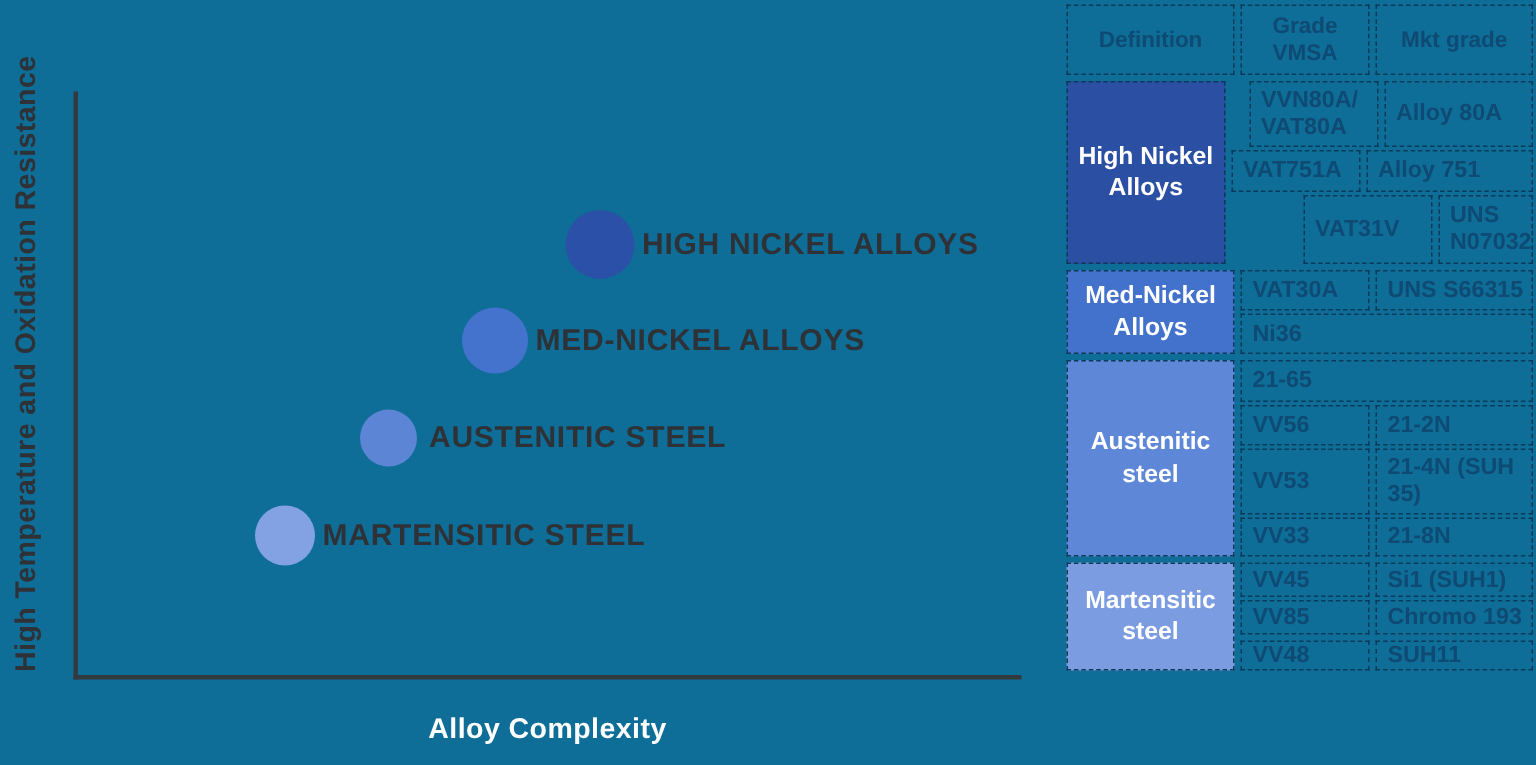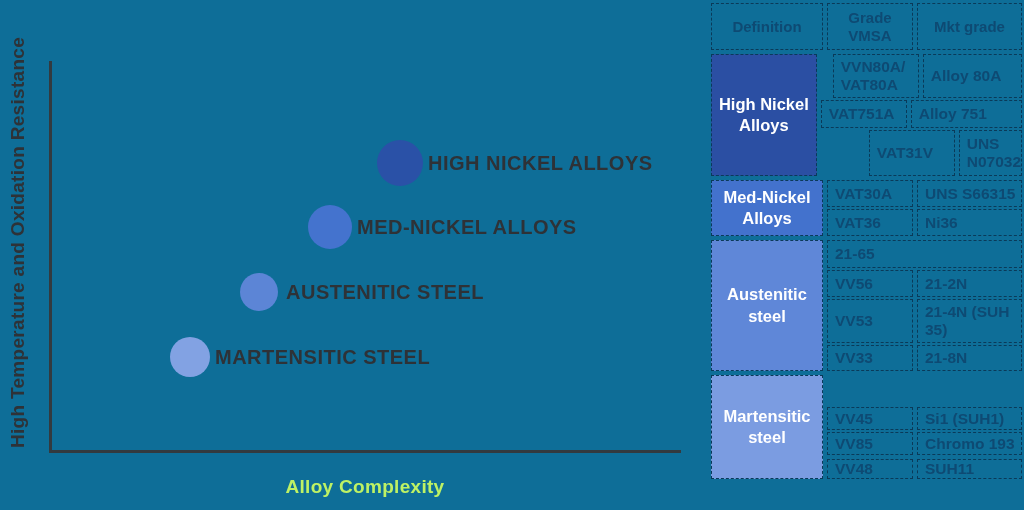--- a/index.html
+++ b/index.html
@@ -15,21 +15,21 @@
   .ylabel {
     position: absolute; left: 4px; top: 28px; width: 28px; height: 428px;
     writing-mode: vertical-rl; transform: rotate(180deg);
     display: flex; align-items: center; justify-content: center;
     font-weight: bold; font-size: 19px; letter-spacing: 0.3px; color: #2e3237;
   }
   .y-axis { position: absolute; left: 49px; top: 61px; width: 3px; height: 392px; background: #333a3f; }
   .x-axis { position: absolute; left: 49px; top: 450px; width: 632px; height: 3px; background: #333a3f; }
   .xlabel {
     position: absolute; left: 50px; top: 476px; width: 630px;
-    text-align: center; font-weight: bold; font-size: 19px; letter-spacing: 0.3px; color: #bef264;
+    text-align: center; font-weight: bold; font-size: 19px; letter-spacing: 0.3px; color: #ffffff;
   }
   .bubble { position: absolute; border-radius: 50%; }
   .bubble-label {
     position: absolute; font-weight: bold; font-size: 20px;
     letter-spacing: 0.5px; color: #2e3237; white-space: nowrap; line-height: 24px;
   }
 
   
   .gtable { position: absolute; left: 711px; top: 3px; width: 311px; }
   .thead { display: flex; gap: 4px; margin-bottom: 4px; }
@@ -108,21 +108,20 @@
     </div>
 
     <div class="tgroup">
       <div class="def-cell" style="background-color: rgb(67, 114, 205);">Med-Nickel Alloys</div>
       <div class="rows">
         <div class="trow" style="height:27px;">
           <div class="cell grade">VAT30A</div>
           <div class="cell mkt">UNS S66315</div>
         </div>
         <div class="trow" style="height:27px;">
-          <div class="cell grade">VAT36</div>
           <div class="cell mkt">Ni36</div>
         </div>
       </div>
     </div>
 
     <div class="tgroup">
       <div class="def-cell" style="background-color: rgb(95, 135, 216);">Austenitic steel</div>
       <div class="rows">
         <div class="trow" style="height:28px;">
           <div class="cell mkt">21-65</div>
@@ -138,21 +137,21 @@
         <div class="trow" style="height:26px;">
           <div class="cell grade">VV33</div>
           <div class="cell mkt">21-8N</div>
         </div>
       </div>
     </div>
 
     <div class="tgroup">
       <div class="def-cell" style="background-color: rgb(123, 156, 225);">Martensitic steel</div>
       <div class="rows">
-        <div class="trow" style="height:23px;margin-top:32px;">
+        <div class="trow" style="height:23px;">
           <div class="cell grade">VV45</div>
           <div class="cell mkt">Si1 (SUH1)</div>
         </div>
         <div class="trow" style="height:23px;">
           <div class="cell grade">VV85</div>
           <div class="cell mkt">Chromo 193</div>
         </div>
         <div class="trow" style="height:22px;align-items:flex-end;">
           <div class="cell grade">VV48</div>
           <div class="cell mkt">SUH11</div>

